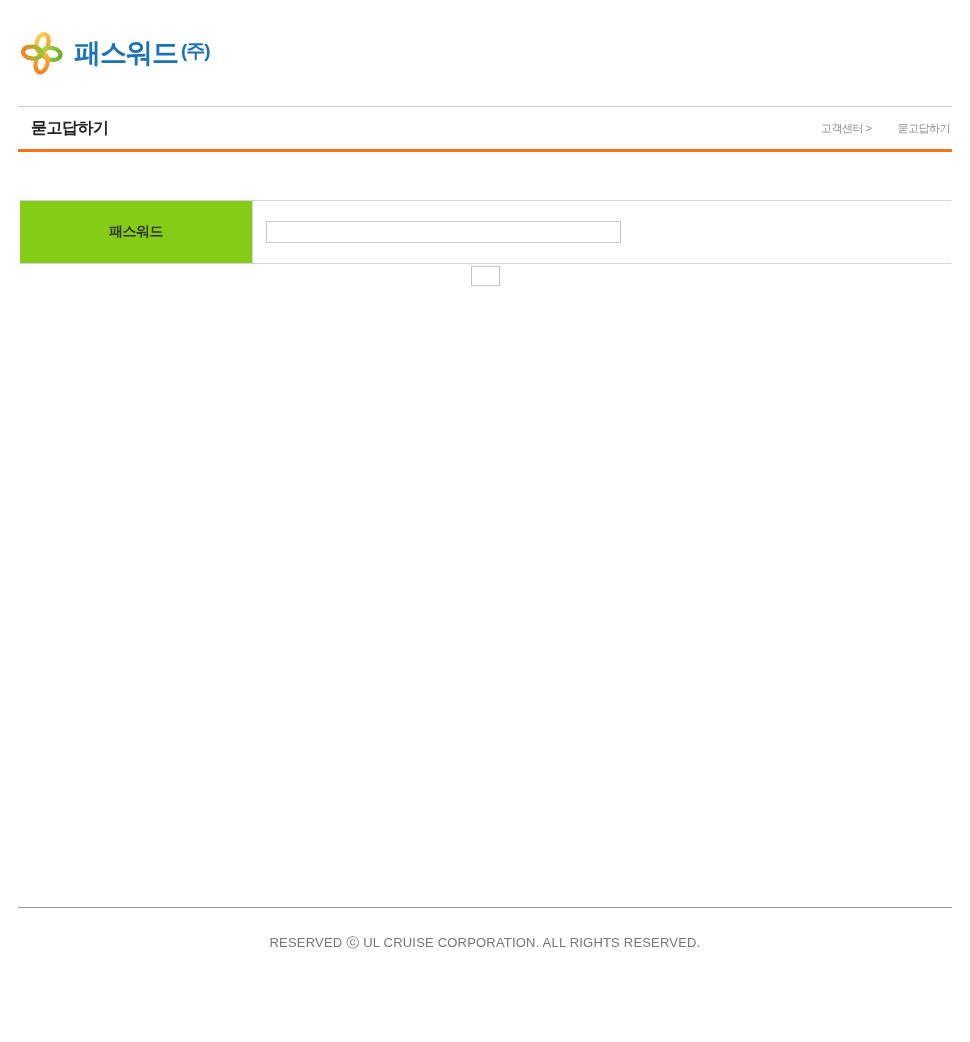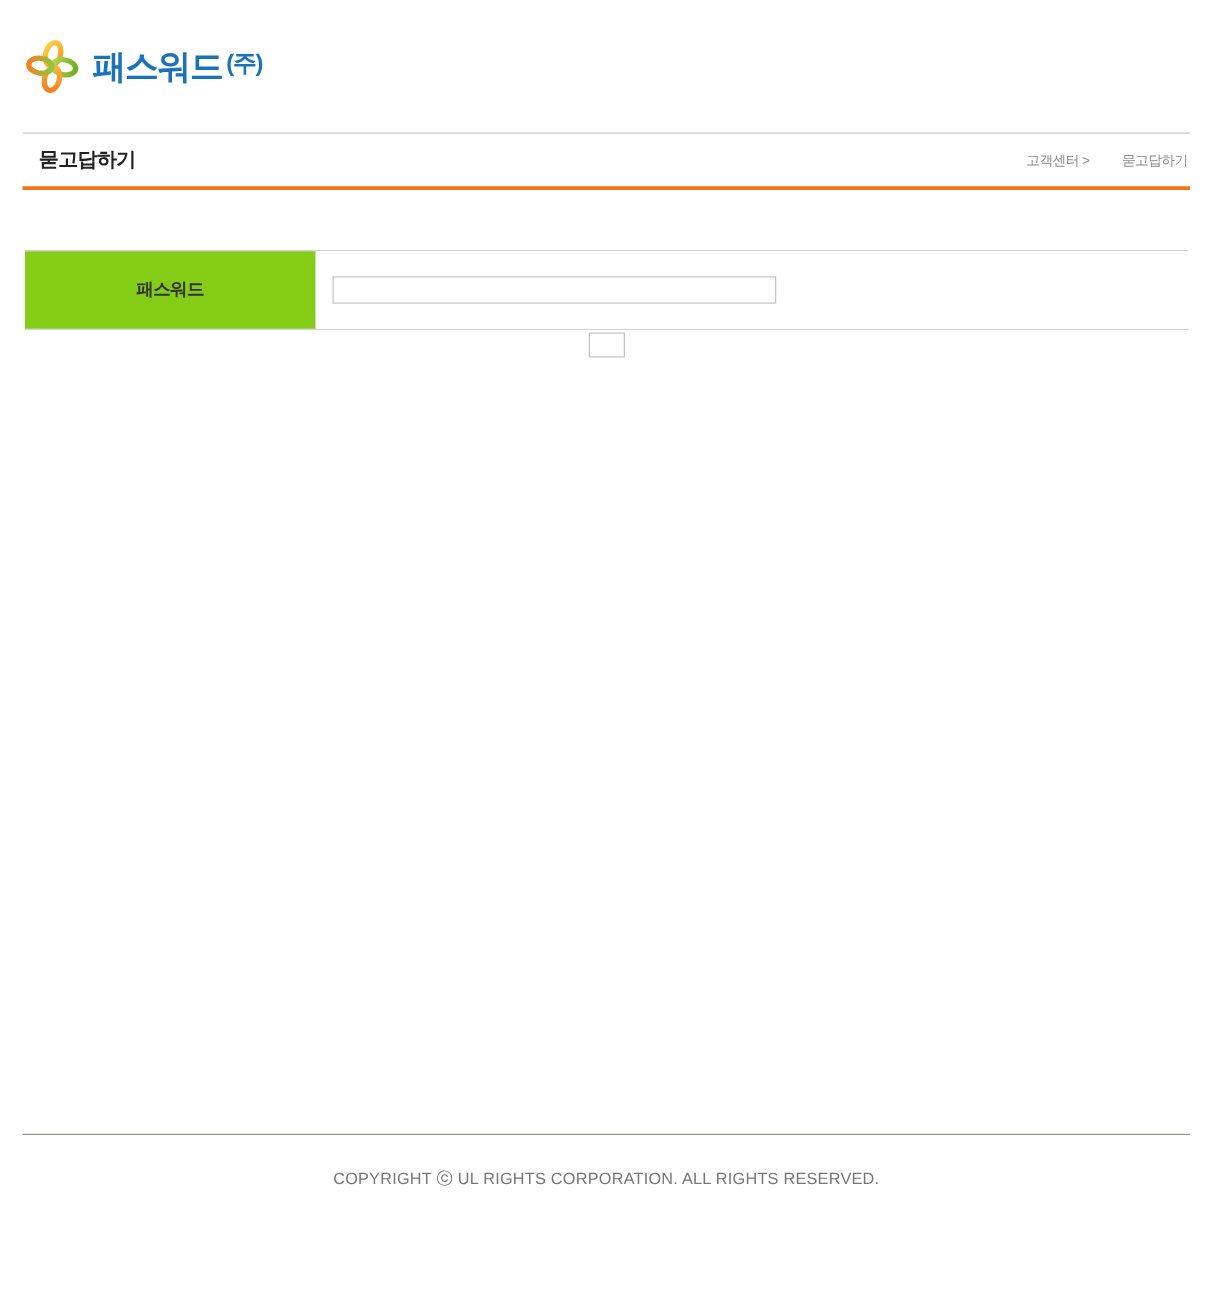--- a/index.html
+++ b/index.html
@@ -184,14 +184,14 @@
   <div class="form-td">
     <input type="password" class="password-input" value="" style="">
   </div>
 </div>
 
 <div class="submit-row">
   <button class="submit-button"></button>
 </div>
 
 <div class="footer">
-  <div class="copyright">COPYRIGHT ⓒ UL RIGHTS CORPORATION. ALL RIGHTS RESERVED.</div>
+  <div class="copyright">RESERVED ⓒ UL CRUISE CORPORATION. ALL RIGHTS RESERVED.</div>
 </div>
 
 </body></html>

